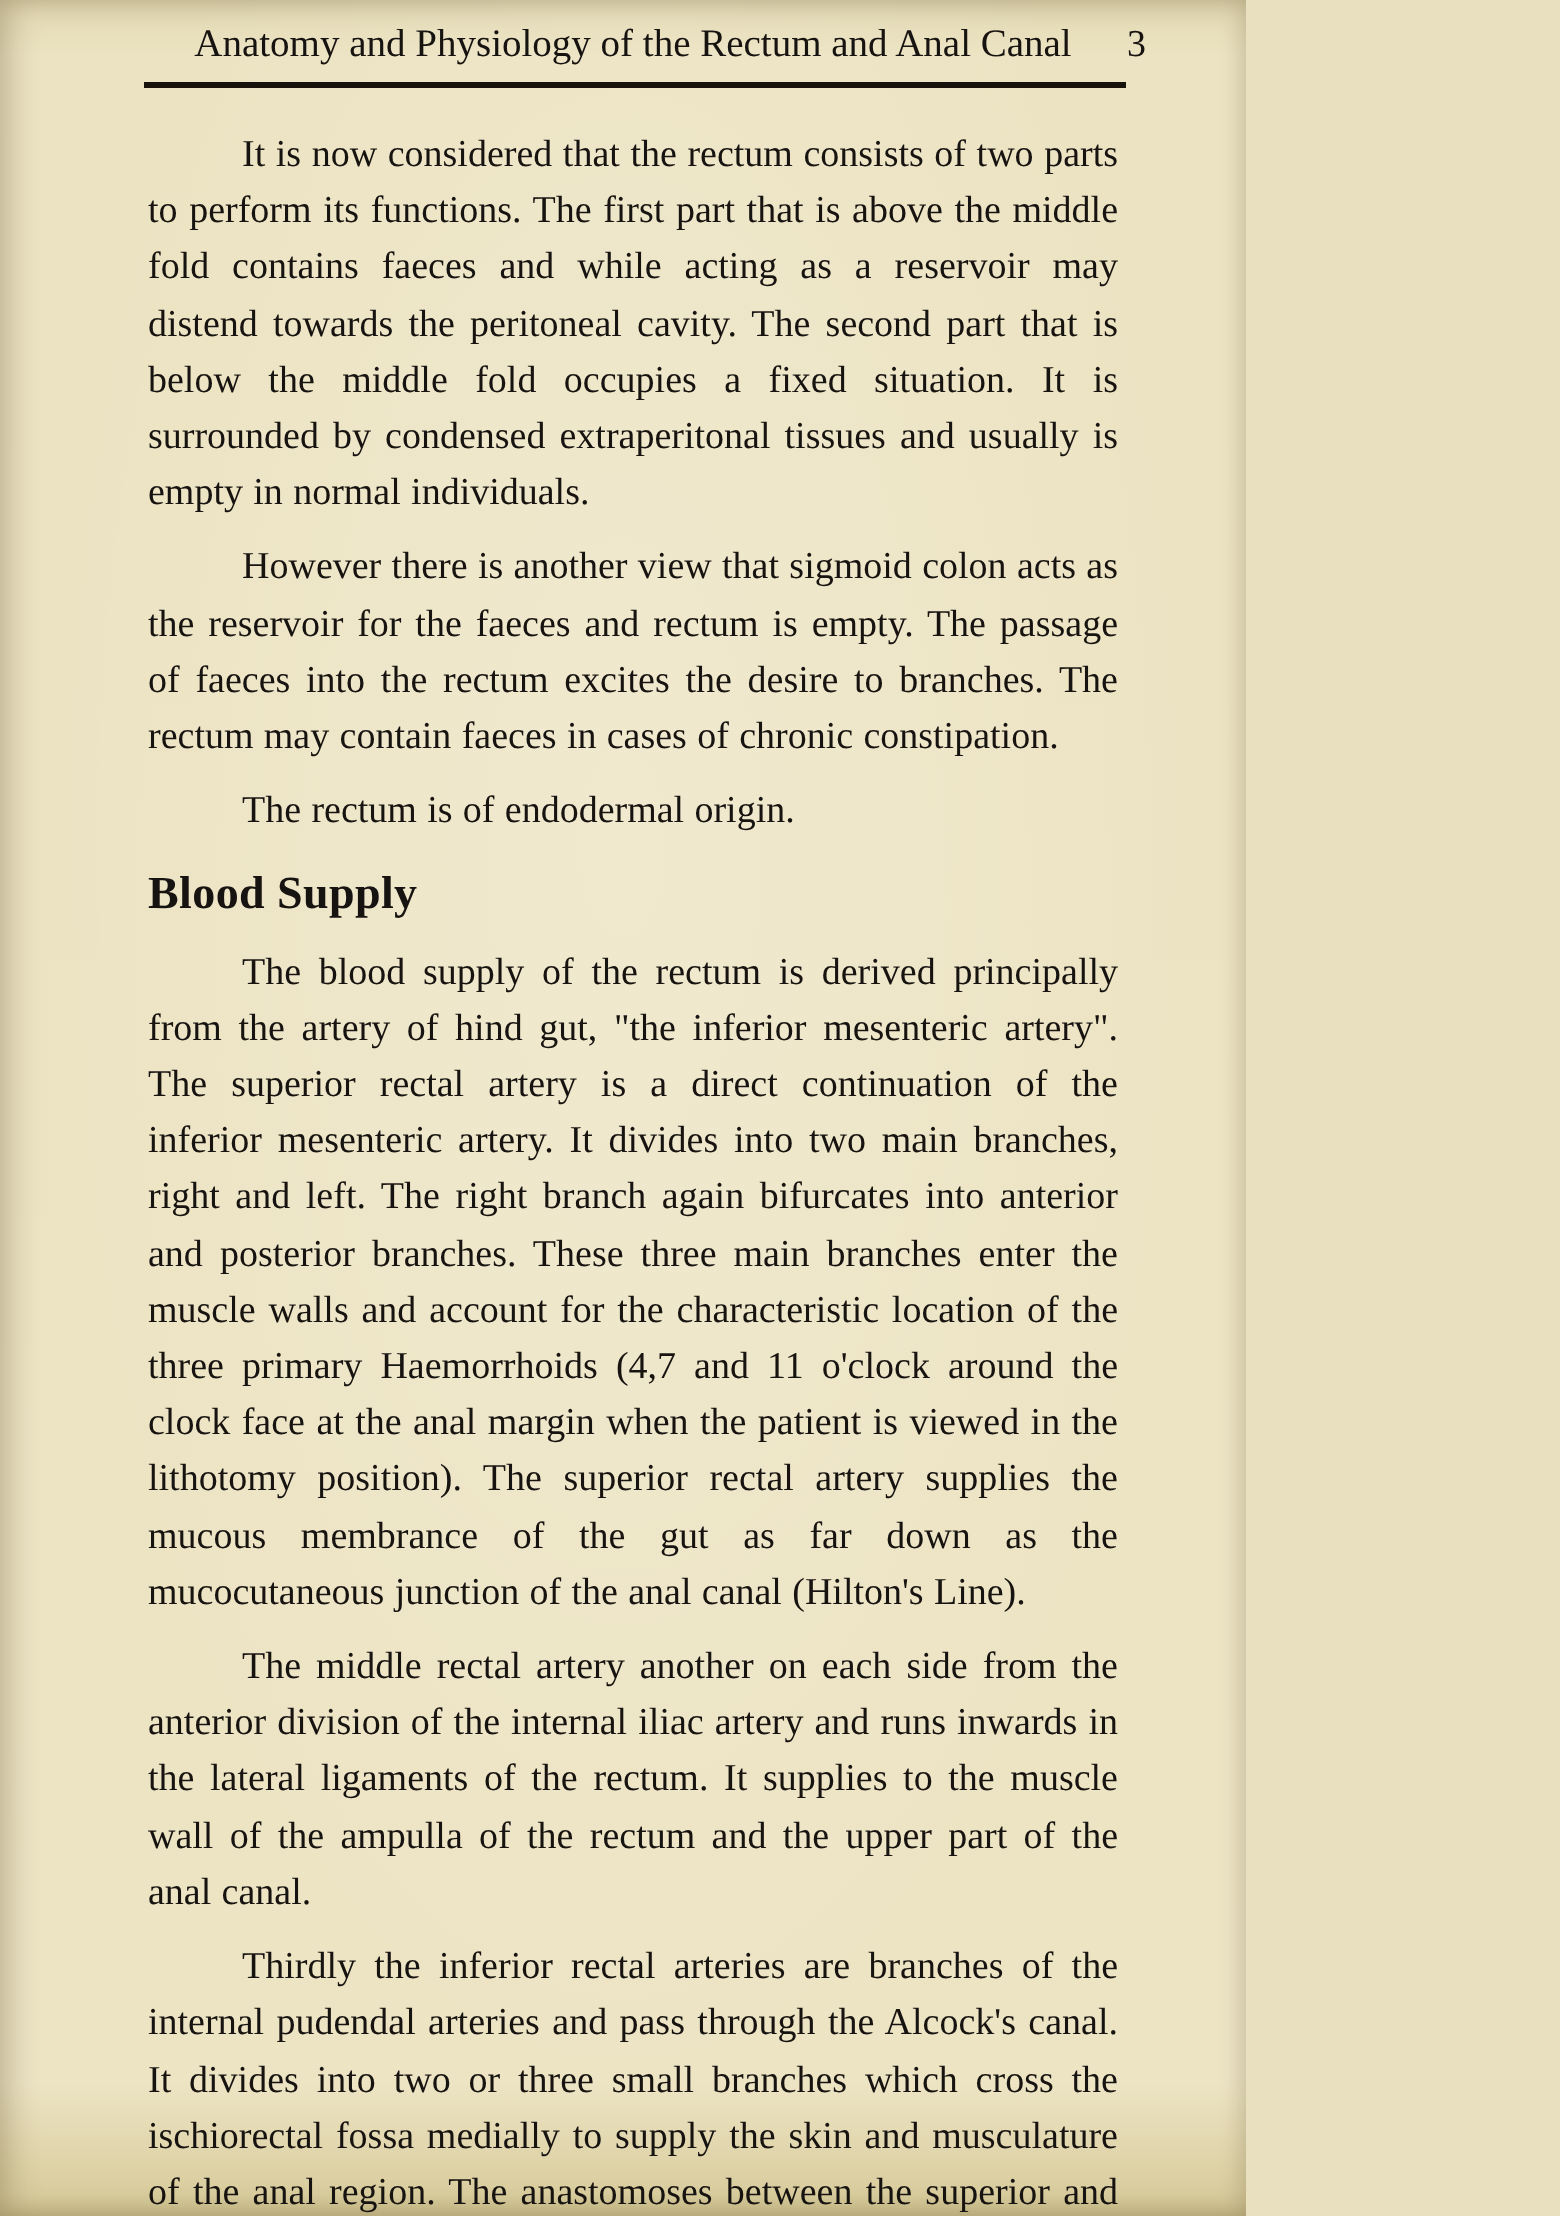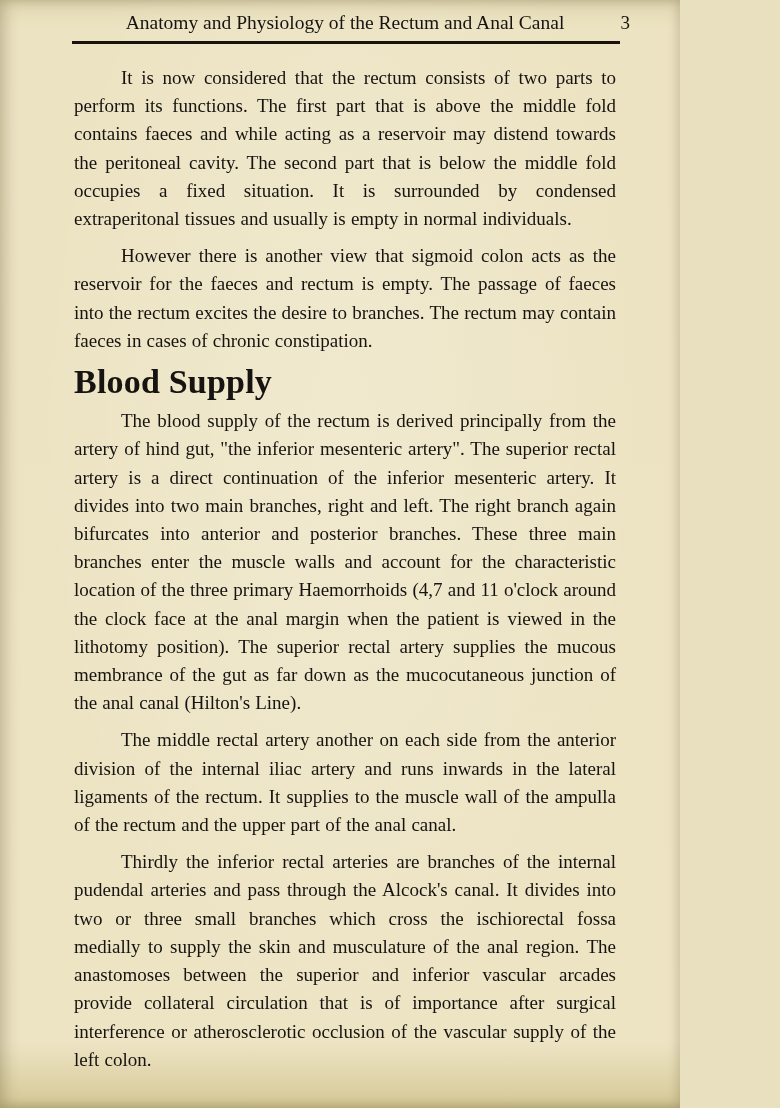--- a/index.html
+++ b/index.html
@@ -9,21 +9,21 @@
   body {
     width: 780px;
     height: 1108px;
     overflow: hidden;
     background: #e9e0bf;
     font-family: "Liberation Serif", "DejaVu Serif", serif;
     color: #171310;
   }
   .page {
     box-sizing: border-box;
-    width: 680px;
+    width: 623px;
     height: 1108px;
     padding: 6px 64px 0 74px;
     background:
       radial-gradient(ellipse at 50% 38%, rgba(255,255,250,0.22), rgba(0,0,0,0) 65%),
       linear-gradient(to bottom, #e2d8b2 0%, #ece3c2 2.5%, #ede4c4 94%, #d9cd9e 99%, #cfc28f 100%);
     box-shadow: inset 6px 0 14px rgba(90,75,40,0.25), inset -4px 0 10px rgba(90,75,40,0.15);
   }
   .page-header {
     position: relative;
     text-align: center;
@@ -51,21 +51,21 @@
     font-size: 19px;
     line-height: 28.2px;
     text-align: justify;
   }
   .page-body p {
     margin: 0 0 9px 0;
     text-indent: 47px;
     word-spacing: 0.4px;
   }
   .section-heading {
-    font-size: 34px;
+    font-size: 23px;
     font-weight: bold;
     letter-spacing: 0.2px;
     margin: 13px 0 11px 0;
     text-align: left;
   }
 </style>
 </head>
 <body>
 
 <div class="page">
@@ -76,20 +76,21 @@
   </header>
 
   <div class="header-rule"></div>
 
   <main class="page-body">
 
     <p>It is now considered that the rectum consists of two parts to perform its functions. The first part that is above the middle fold contains faeces and while acting as a reservoir may distend towards the peritoneal cavity. The second part that is below the middle fold occupies a fixed situation. It is surrounded by condensed extraperitonal tissues and usually is empty in normal individuals.</p>
 
     <p>However there is another view that sigmoid colon acts as the reservoir for the faeces and rectum is empty. The passage of faeces into the rectum excites the desire to branches. The rectum may contain faeces in cases of chronic constipation.</p>
 
+    <p>The rectum is of endodermal origin.</p>
 
     <h2 class="section-heading">Blood Supply</h2>
 
     <p>The blood supply of the rectum is derived principally from the artery of hind gut, "the inferior mesenteric artery". The superior rectal artery is a direct continuation of the inferior mesenteric artery. It divides into two main branches, right and left. The right branch again bifurcates into anterior and posterior branches. These three main branches enter the muscle walls and account for the characteristic location of the three primary Haemorrhoids (4,7 and 11 o'clock around the clock face at the anal margin when the patient is viewed in the lithotomy position). The superior rectal artery supplies the mucous membrance of the gut as far down as the mucocutaneous junction of the anal canal (Hilton's Line).</p>
 
     <p>The middle rectal artery another on each side from the anterior division of the internal iliac artery and runs inwards in the lateral ligaments of the rectum. It supplies to the muscle wall of the ampulla of the rectum and the upper part of the anal canal.</p>
 
     <p>Thirdly the inferior rectal arteries are branches of the internal pudendal arteries and pass through the Alcock's canal. It divides into two or three small branches which cross the ischiorectal fossa medially to supply the skin and musculature of the anal region. The anastomoses between the superior and inferior vascular arcades provide collateral circulation that is of importance after surgical interference or atherosclerotic occlusion of the vascular supply of the left colon.</p>
 
   </main>

